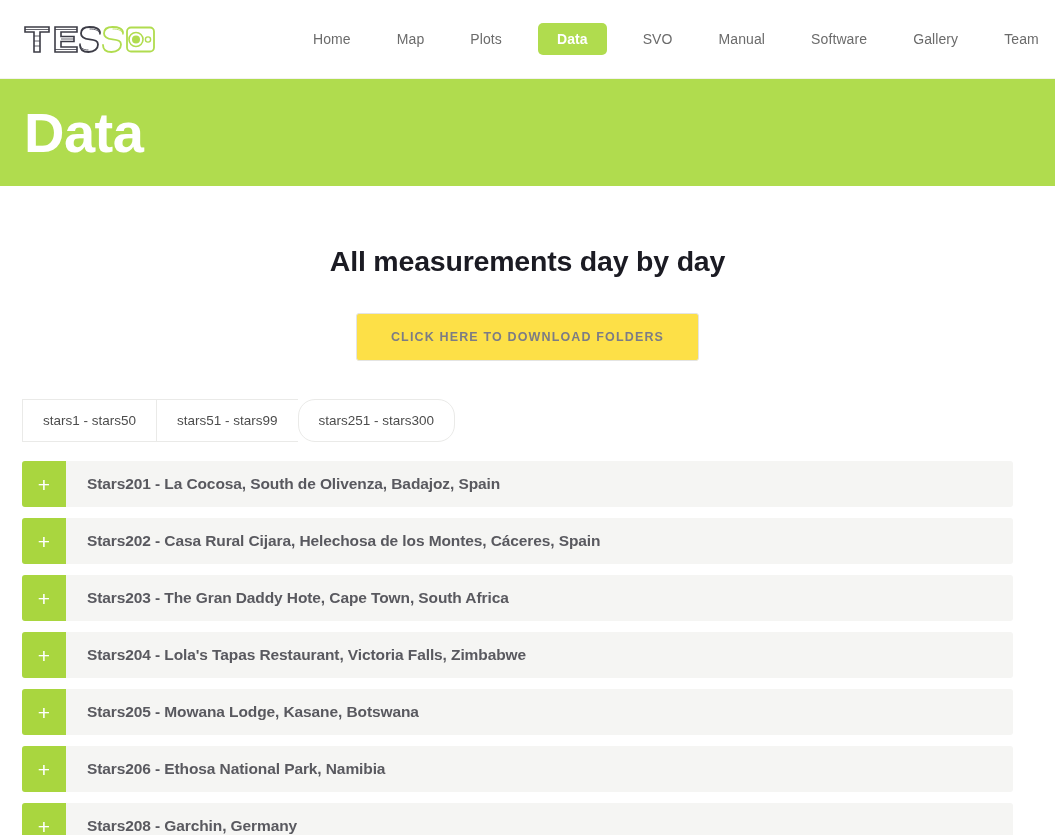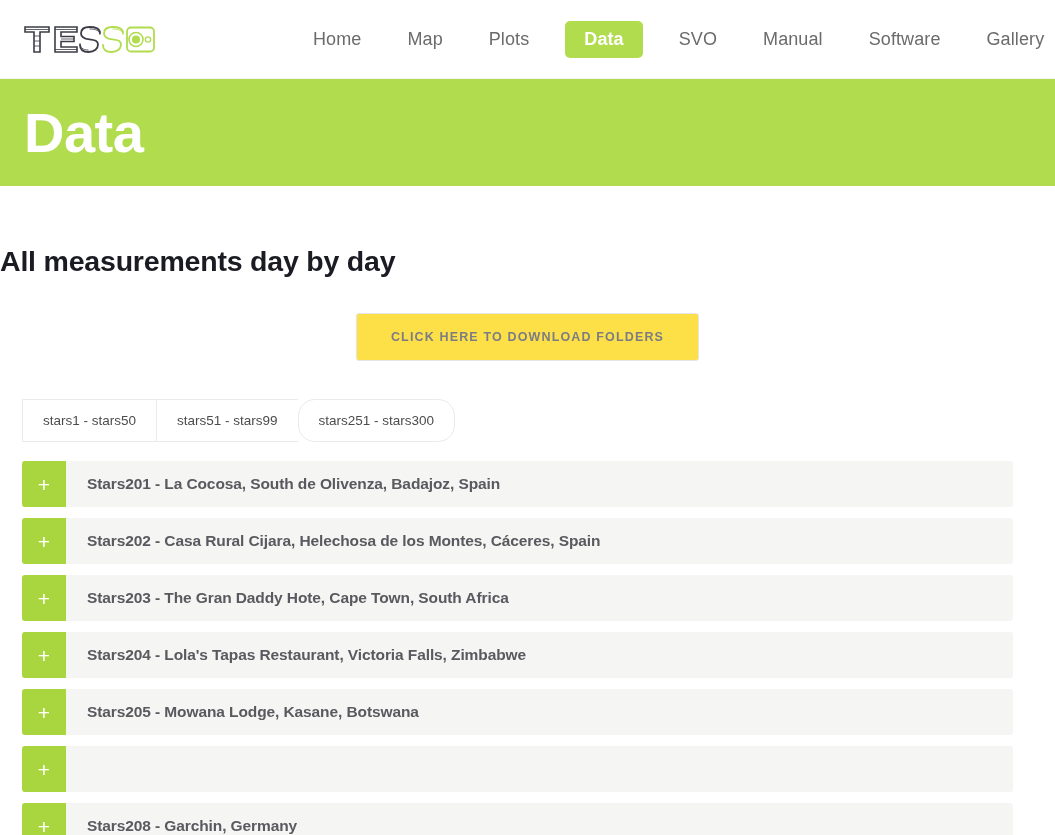--- a/index.html
+++ b/index.html
@@ -29,21 +29,21 @@
     height: 40px;
   }
 
   .main-nav {
     display: flex;
     align-items: center;
     margin-left: 135px;
   }
 
   .nav-item {
-    font-size: 18px;
+    font-size: 14px;
     color: #6b6b6b;
     letter-spacing: 0.1px;
     padding: 8px 10px;
     margin: 0 13px;
     border-radius: 5px;
     white-space: nowrap;
     cursor: pointer;
   }
   .nav-item.active {
     background: #b0dc4e;
@@ -65,21 +65,21 @@
     font-size: 56px;
     font-weight: bold;
     letter-spacing: -0.5px;
     line-height: 1;
   }
 
   
   .content { padding-top: 0; }
 
   .section-title {
-    text-align: left;
+    text-align: center;
     font-size: 28.5px;
     font-weight: bold;
     color: #1b1b23;
     margin-top: 59px;
     letter-spacing: -0.2px;
   }
 
   .download-wrap {
     display: flex;
     justify-content: center;
@@ -244,20 +244,21 @@
       <div class="acc-label">Stars204 - Lola's Tapas Restaurant, Victoria Falls, Zimbabwe</div>
     </div>
 
     <div class="acc-row">
       <div class="acc-toggle">+</div>
       <div class="acc-label">Stars205 - Mowana Lodge, Kasane, Botswana</div>
     </div>
 
     <div class="acc-row">
       <div class="acc-toggle">+</div>
+      <div class="acc-label">Stars206 - Ethosa National Park, Namibia</div>
     </div>
 
     <div class="acc-row">
       <div class="acc-toggle">+</div>
       <div class="acc-label">Stars208 - Garchin, Germany</div>
     </div>
 
   </div>
 </div>
 

